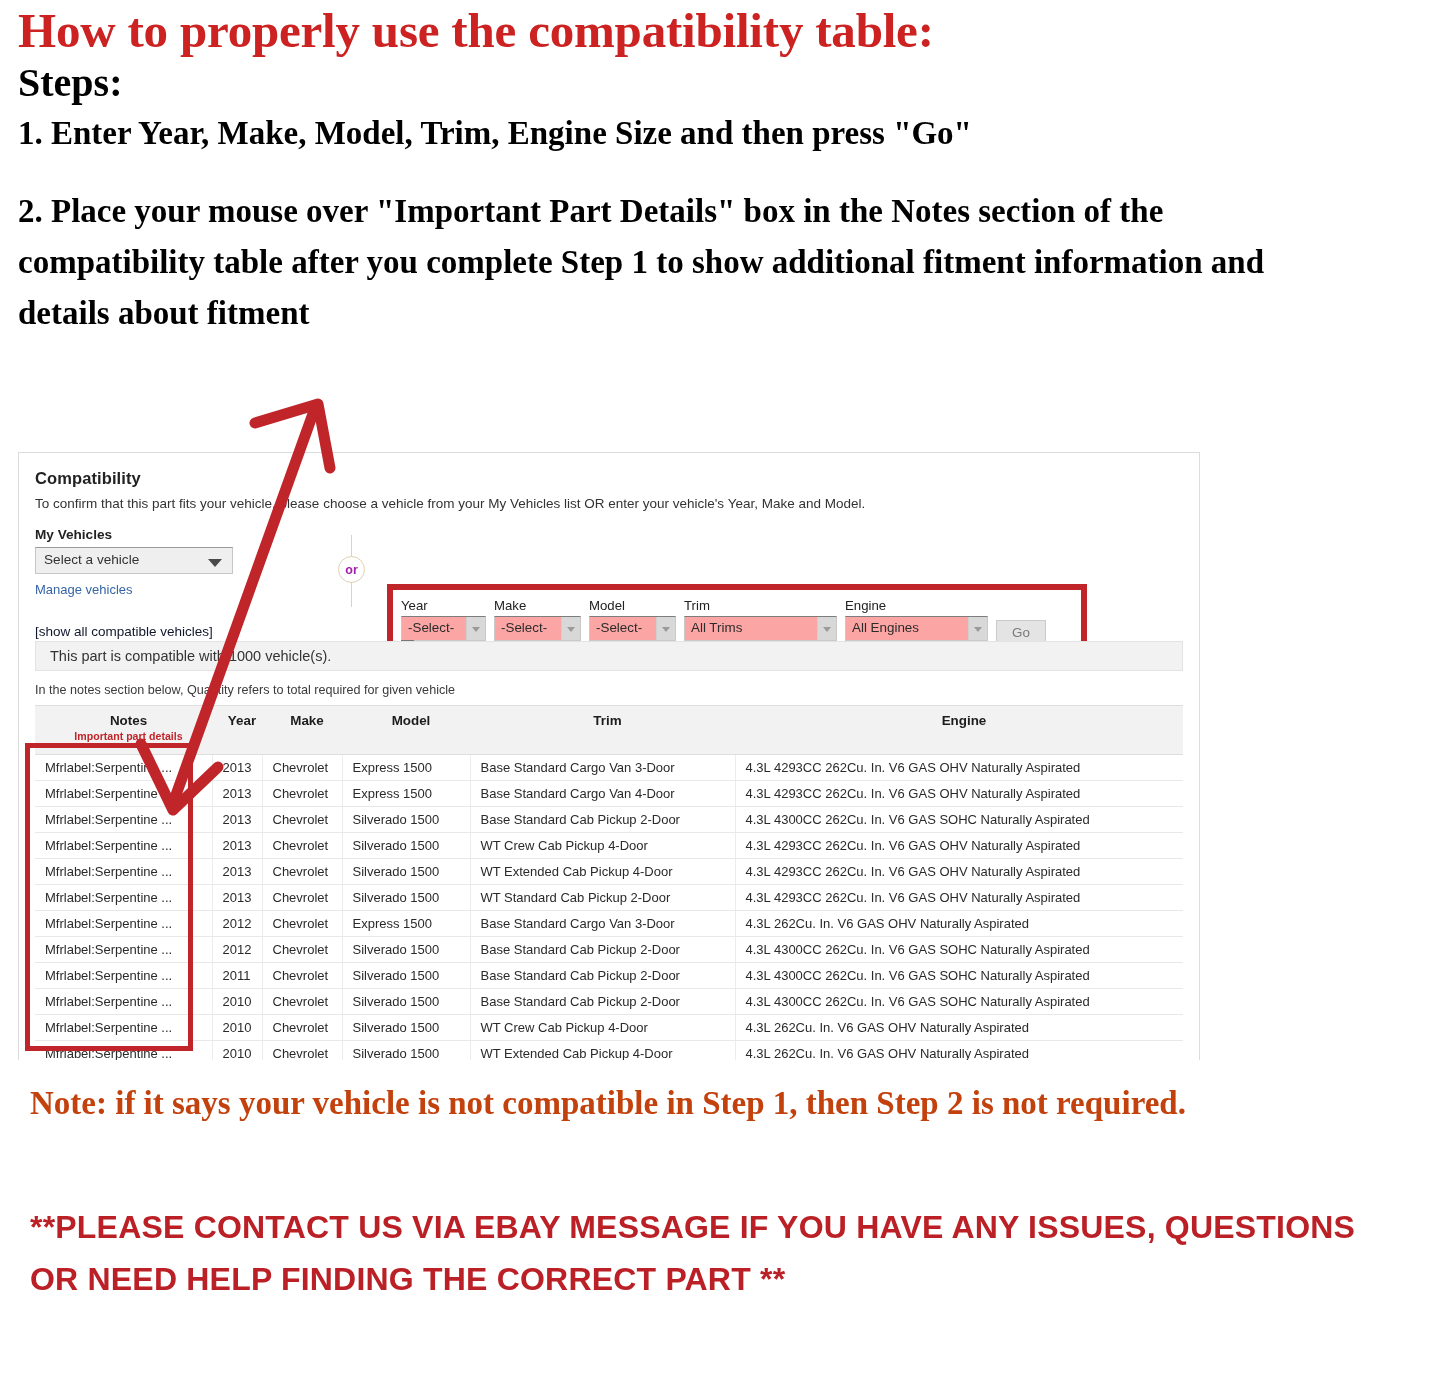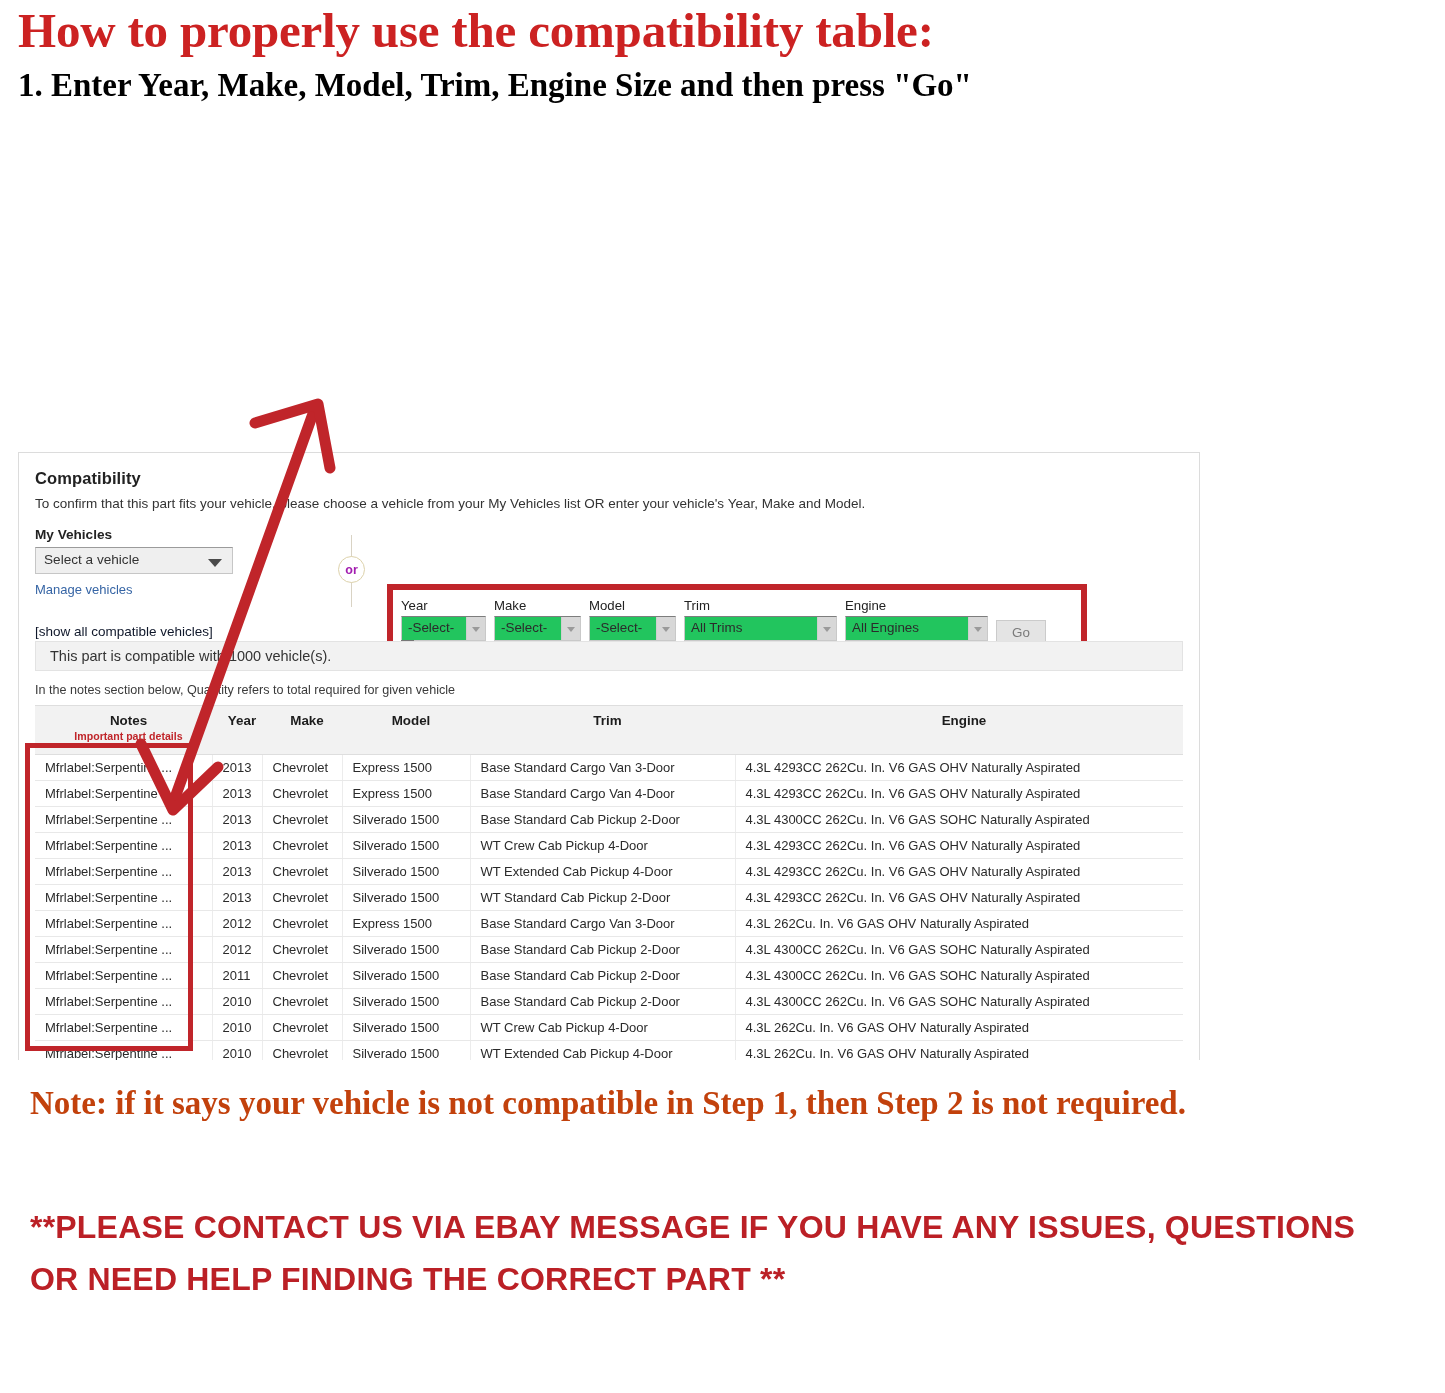--- a/index.html
+++ b/index.html
@@ -122,21 +122,21 @@
     width:700px;height:87px;
     border:6px solid #c0252a;
     background:#fff;
     box-sizing:border-box;
   }
   .ymm-inner{position:relative;width:100%;height:100%;}
   .fld{ position:absolute; top:8px; }
   .fld-label{ font-size:13.2px; color:#222; margin-bottom:3px; }
   .sel{
     position:relative;height:25px;
-    background:#22c55e;
+    background:#fca5a5;
     border:1px solid #c9c9c9;
     border-top:1px solid #7d7d7d;
     box-sizing:border-box;
   }
   .sel .val{
     position:absolute;left:6px;top:3px;font-size:13.4px;color:#2b2b2b;
     white-space:nowrap;
   }
   .sel .arrow{
     position:absolute;right:0;top:0;bottom:0;width:18px;
@@ -267,21 +267,23 @@
     font-family:Liberation Sans, sans-serif;
     font-weight:bold;font-size:32px;line-height:1.62;color:#bb2026;
     letter-spacing:0.2px;
   }
 </style>
 </head>
 <body>
 
 <div class="instructions">
   <div class="headline">How to properly use the compatibility table:</div>
+  <div class="steps-word">Steps:</div>
   <div class="step-line">1. Enter Year, Make, Model, Trim, Engine Size and then press "Go"</div>
+  <div class="step-two">2. Place your mouse over "Important Part Details" box in the Notes section of the compatibility table after you complete Step 1 to show additional fitment information and details about fitment</div>
 </div>
 
 <div class="compat-widget">
   <div class="compat-inner">
     <div class="compat-title">Compatibility</div>
     <div class="compat-sub">To confirm that this part fits your vehicle, please choose a vehicle from your My Vehicles list OR enter your vehicle's Year, Make and Model.</div>
 
     <div class="selector-row">
 
       <div class="myveh">

